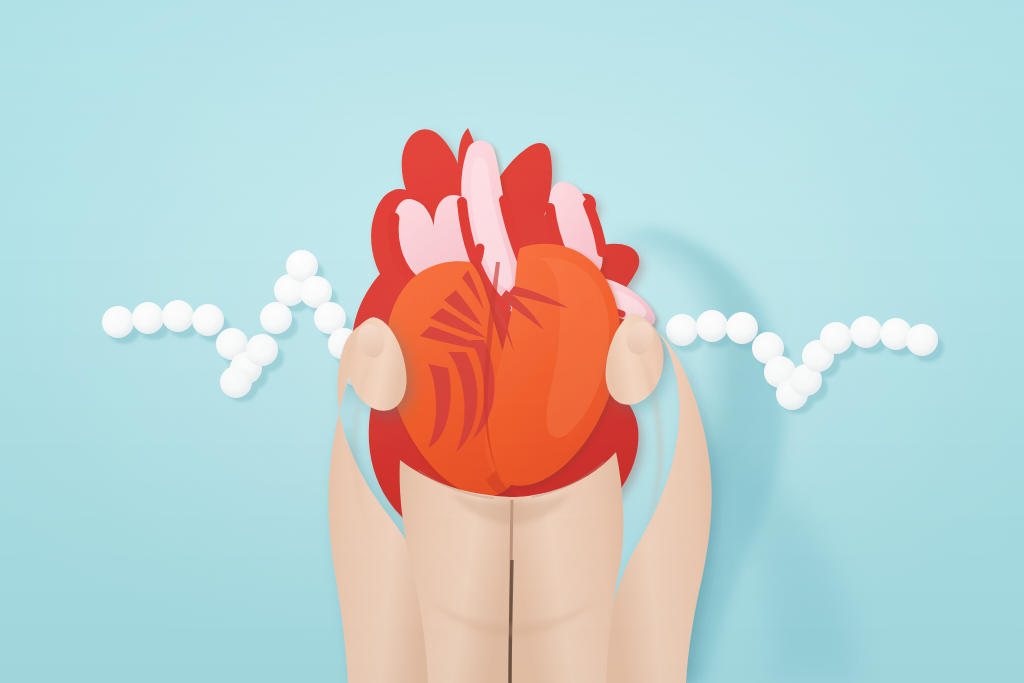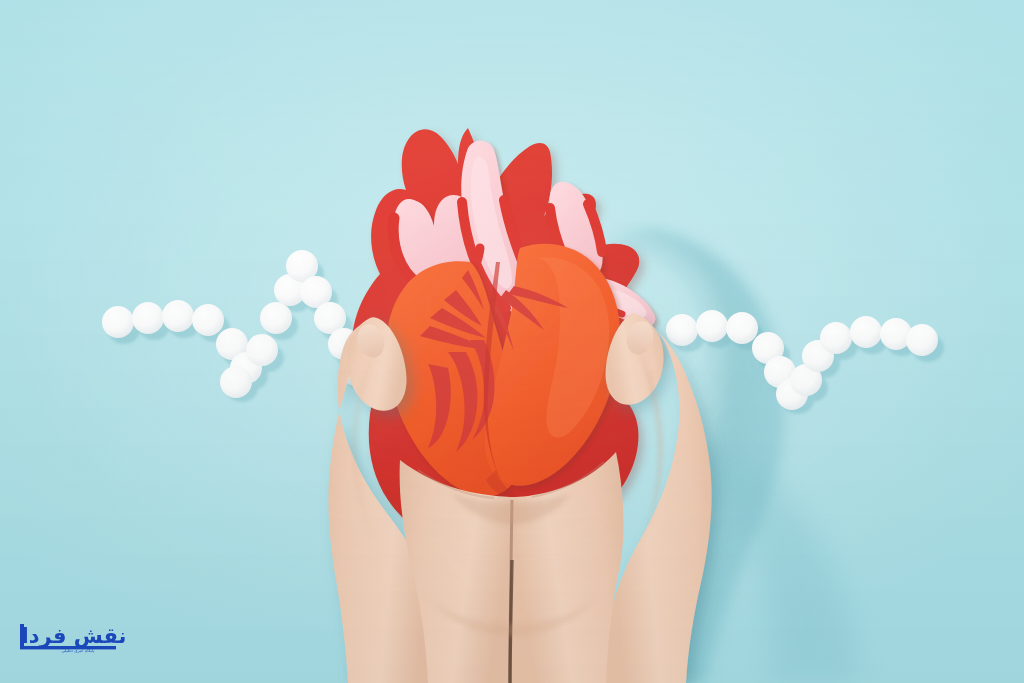--- a/index.html
+++ b/index.html
@@ -508,24 +508,14 @@
     </g>
 
     <g opacity="0.35" stroke="#b98a6e" fill="none" stroke-width="2">
       <path d="M 418 470 C 440 486 468 496 494 498"></path>
       <path d="M 604 462 C 584 480 558 492 532 497"></path>
     </g>
   </svg>
 
   <div class="bg-vignette"></div>
 
-  <div id="watermark">
-    <svg viewBox="0 0 112 40" width="112" height="40" xmlns="http://www.w3.org/2000/svg">
-      <g>
-        <rect x="2" y="26" width="96" height="3.4" fill="#1642b8"></rect>
-        <rect x="2" y="4" width="4" height="22" fill="#1642b8"></rect>
-      </g>
-      <text class="wm-text" x="56" y="23" text-anchor="middle">نقش فردا</text>
-      <text class="wm-sub" x="60" y="31.5" text-anchor="middle">پایگاه خبری تحلیلی</text>
-    </svg>
-  </div>
 
 </div>
 
 </body></html>

